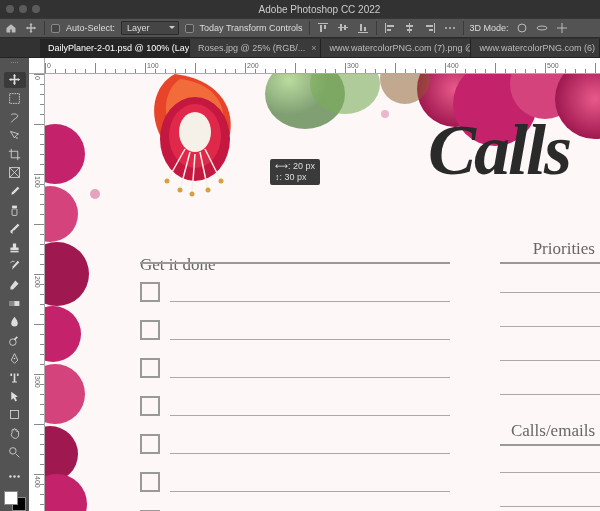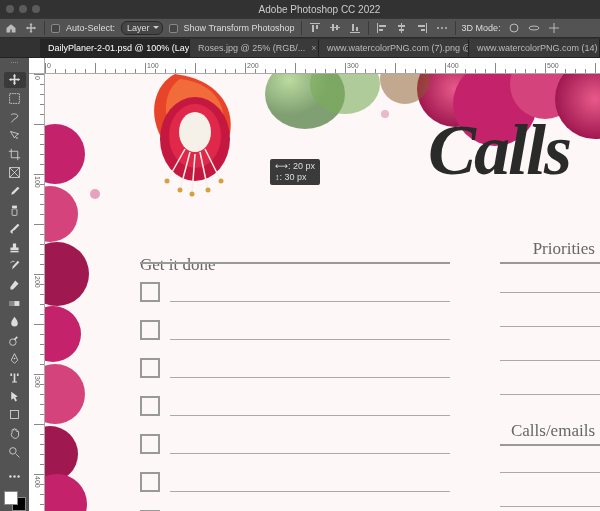--- a/index.html
+++ b/index.html
@@ -4,21 +4,21 @@
 <style>
 *{margin:0;padding:0;box-sizing:border-box;font-family:-apple-system,Helvetica,Arial,sans-serif}
 html,body{width:600px;height:511px;overflow:hidden;background:#323232}
 .titlebar{height:18px;background:#323232;display:flex;align-items:center;padding:0 6px;gap:5px}
 .traffic{display:flex;gap:5px}
 .dot{width:8px;height:8px;border-radius:50%}
 .dot.r{background:#5b5b5b}.dot.y{background:#5b5b5b}.dot.g{background:#5b5b5b}
 .title{color:#ccc;font-size:10px;flex:1;text-align:center}
 .optbar{height:20px;background:#535353;display:flex;align-items:center;padding:0 4px;gap:6px;border-top:1px solid #383838;border-bottom:1px solid #2a2a2a;font-size:9px;color:#ddd}
 .optbar .chk{width:9px;height:9px;border:1px solid #888;border-radius:2px;background:#454545}
-.optbar .dd{background:#454545;border:1px solid #2a2a2a;border-radius:6px;padding:1px 12px 1px 5px;font-size:9px;color:#ddd;position:relative}
+.optbar .dd{background:#454545;border:1px solid #2a2a2a;border-radius:1px;padding:1px 28px 1px 5px;font-size:9px;color:#ddd;position:relative}
 .optbar .dd::after{content:"";position:absolute;right:3px;top:4px;border-left:3px solid transparent;border-right:3px solid transparent;border-top:3px solid #ccc}
 .optbar .sep{width:1px;height:14px;background:#3a3a3a}
 .optbar .ico{width:14px;height:14px;display:flex;align-items:center;justify-content:center;color:#bbb}
 .optbar .ico svg{width:12px;height:12px;fill:#bbb}
 .tabsrow{height:20px;background:#323232;display:flex;align-items:flex-end;padding-left:40px;gap:0;border-bottom:1px solid #222}
 .tab{height:18px;padding:0 8px;font-size:9px;color:#bbb;display:flex;align-items:center;gap:4px;background:#3a3a3a;border-right:1px solid #222;max-width:150px;white-space:nowrap;overflow:hidden}
 .tab.active{background:#252525;color:#fff}
 .tab .x{font-size:9px;color:#999;margin-left:2px}
 .main{display:flex;height:453px}
 .toolcol{width:29px;background:#535353;display:flex;flex-direction:column;align-items:center;padding-top:4px;gap:2px}
@@ -80,21 +80,21 @@
   <span class="ico">
       <svg viewBox="0 0 16 16">
         <path d="M8 1l2 3H9v3h3V6l3 2-3 2V9H9v3h1l-2 3-2-3h1V9H4v1L1 8l3-2v1h3V4H6z"></path>
       </svg>
     </span>
   <span class="sep"></span>
   <span class="chk"></span>
   <span>Auto-Select:</span>
   <span class="dd">Layer</span>
   <span class="chk"></span>
-  <span>Show Transform Photoshop</span>
+  <span>Today Transform Controls</span>
   <span class="sep"></span>
   <span class="ico">
       <svg viewBox="0 0 12 12">
         <rect x="1" y="1" width="10" height="1"></rect>
         <rect x="3" y="3" width="2" height="7"></rect>
         <rect x="7" y="3" width="2" height="4"></rect>
       </svg>
     </span>
   <span class="ico">
       <svg viewBox="0 0 12 12">
@@ -163,21 +163,21 @@
       <span>DailyPlaner-2-01.psd @ 100% (Layer 3, RGB/8) *</span>
     </div>
   <div class="tab">
       <span>Roses.jpg @ 25% (RGB/...</span>
       <span class="x">×</span>
     </div>
   <div class="tab">
       <span>www.watercolorPNG.com (7).png @ 25% (Laye...</span>
     </div>
   <div class="tab">
-      <span>www.watercolorPNG.com (14)</span>
+      <span>www.watercolorPNG.com (6)</span>
     </div>
 </div>
 
 <div class="main">
   <div class="toolcol">
     <div class="grip">
         <span></span>
         <span></span>
         <span></span>
         <span></span>

